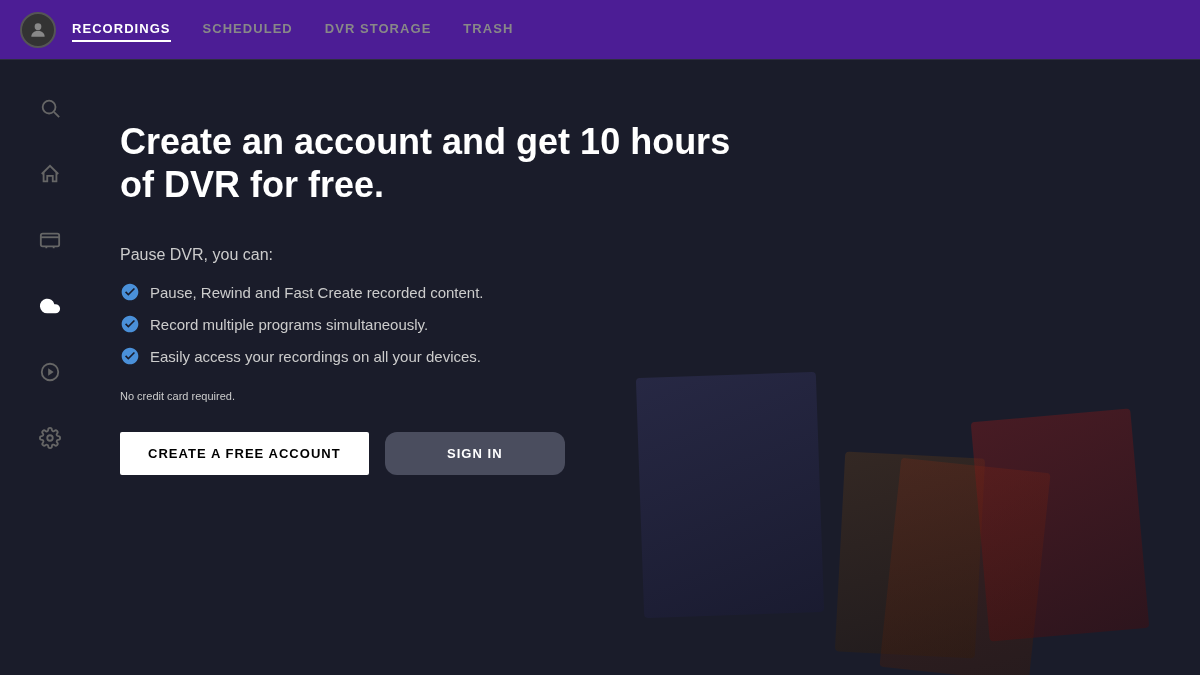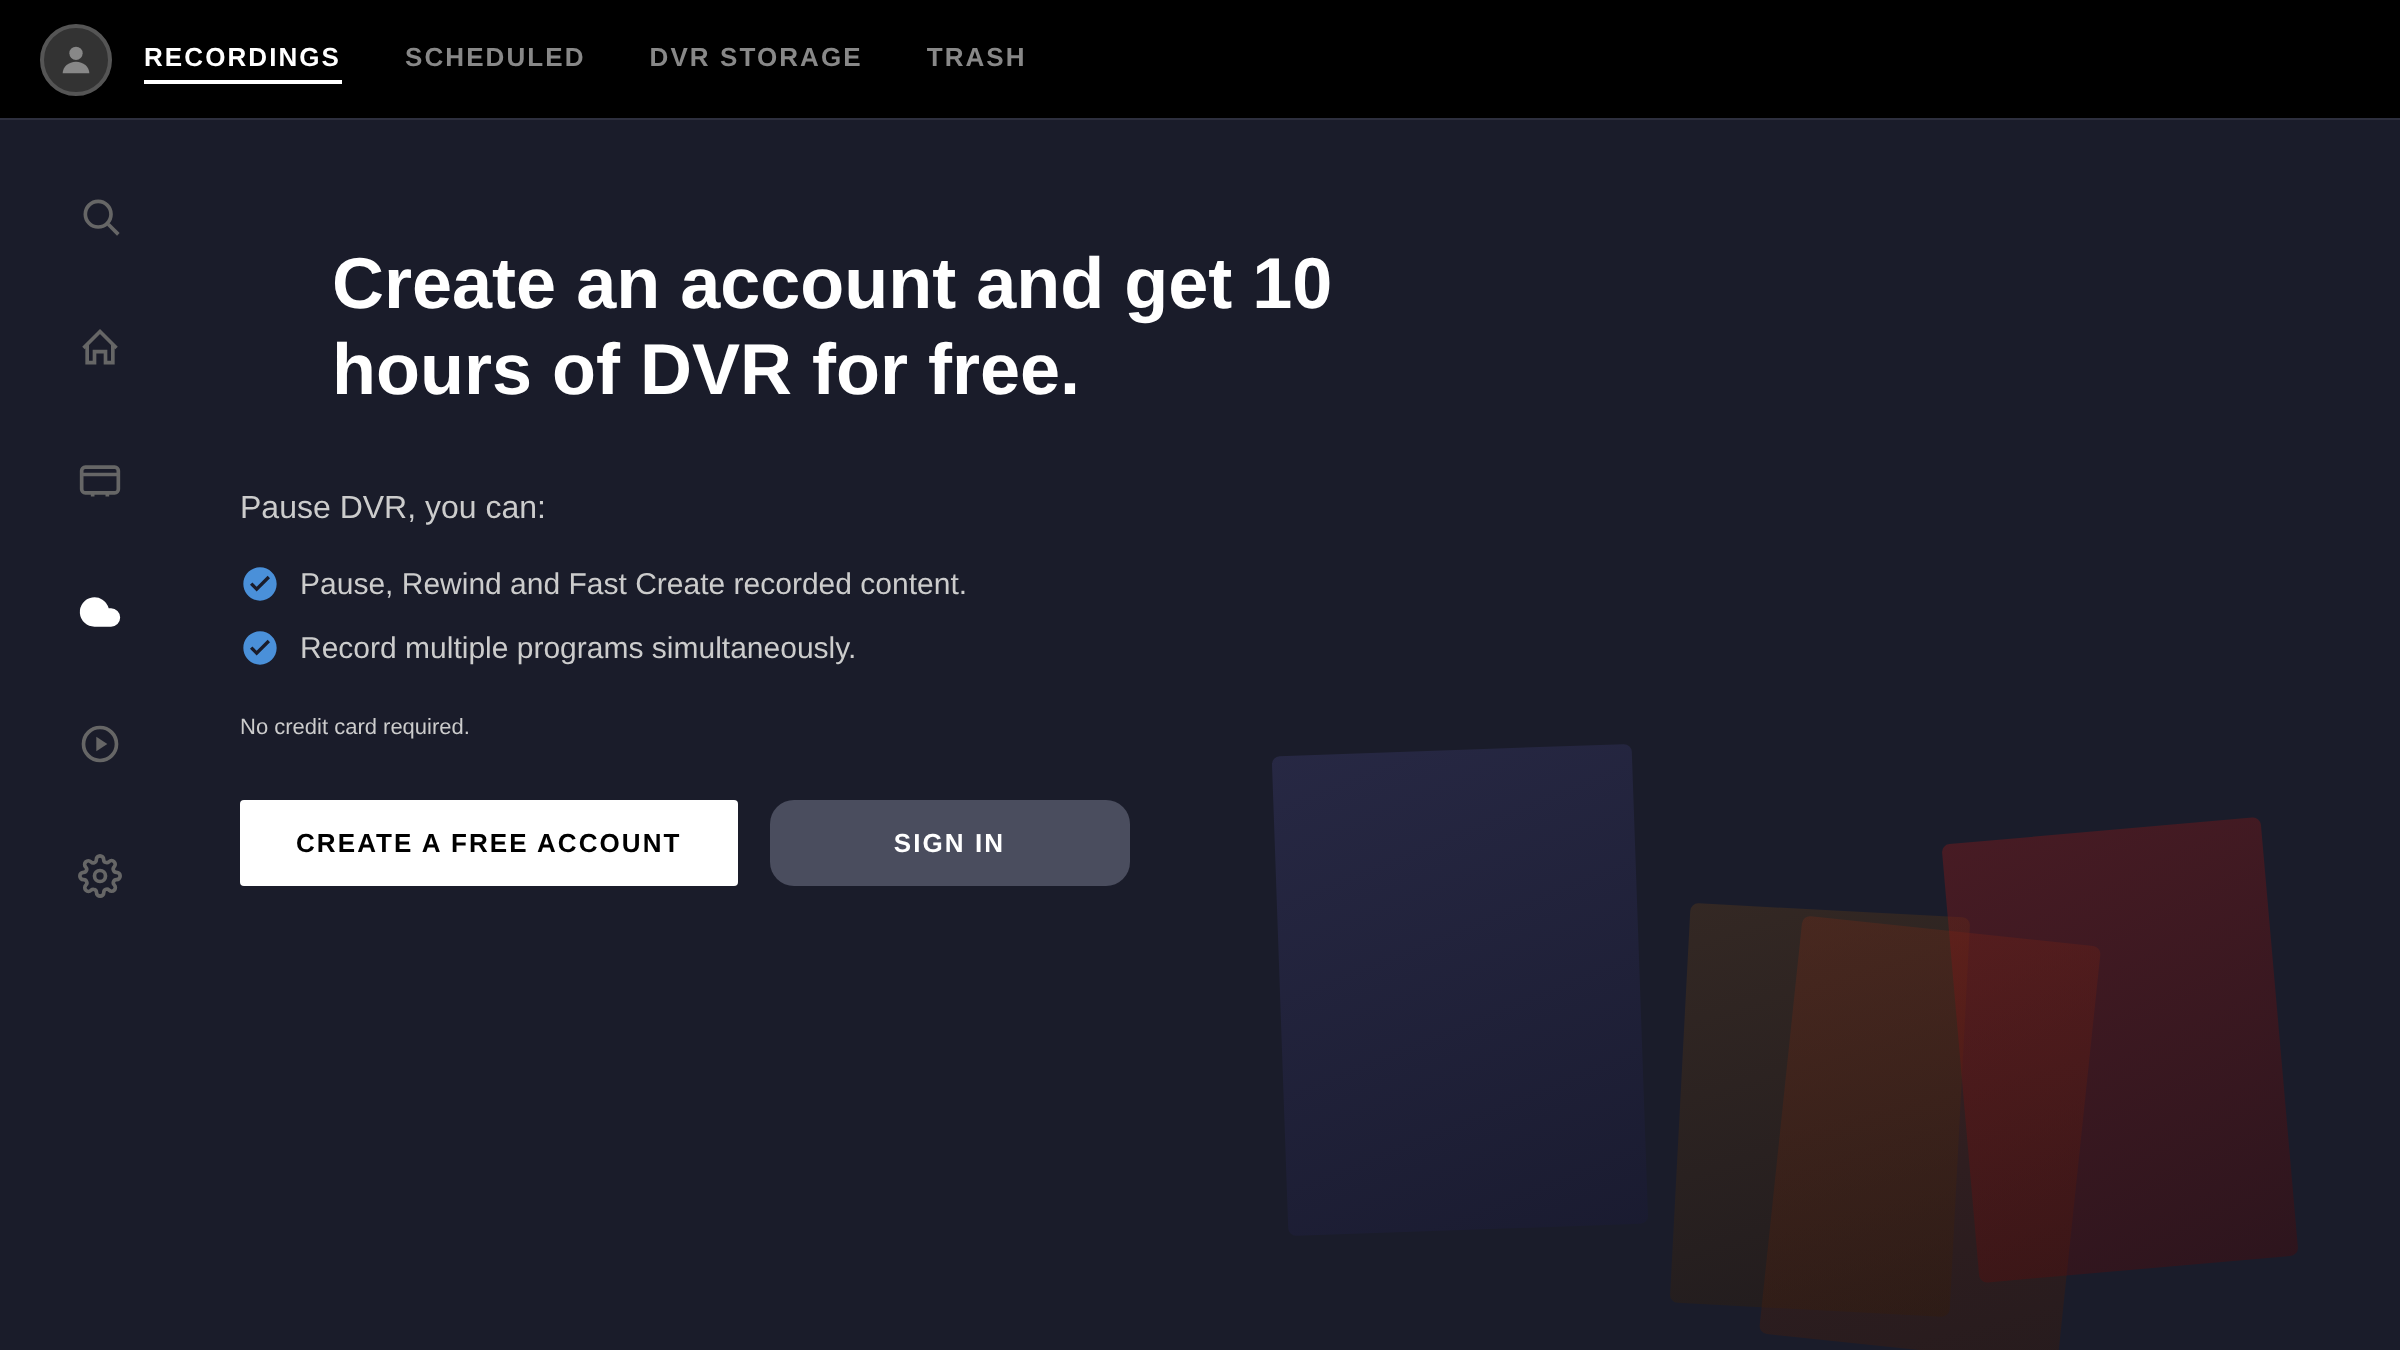--- a/index.html
+++ b/index.html
@@ -69,21 +69,21 @@
 
     
     .top-nav {
       position: relative;
       z-index: 10;
       display: flex;
       align-items: center;
       height: 60px;
       border-bottom: 1px solid #2d2f3e;
       padding: 0 20px;
-      background-color: #000000;
+      background-color: #4c1d95;
     }
 
     .nav-avatar {
       width: 36px;
       height: 36px;
       border-radius: 50%;
       border: 2px solid #555;
       background: #333;
       display: flex;
       align-items: center;
@@ -162,21 +162,20 @@
       z-index: 10;
     }
 
     .page-title {
       font-size: 36px;
       font-weight: 700;
       color: #ffffff;
       line-height: 1.2;
       margin-bottom: 40px;
       max-width: 650px;
-      margin-left: 46px;
     }
 
     .dvr-intro {
       font-size: 16px;
       color: #cccccc;
       margin-bottom: 18px;
     }
 
     .feature-list {
       list-style: none;
@@ -321,20 +320,26 @@
         <path d="M12 2C6.48 2 2 6.48 2 12s4.48 10 10 10 10-4.48 10-10S17.52 2 12 2zm-2 14.5l-4-4 1.41-1.41L10 13.67l6.59-6.59L18 8.5l-8 8z"></path>
       </svg>
       <span>Pause, Rewind and Fast Create recorded content.</span>
     </li>
     <li class="feature-item">
       <svg class="check-icon" viewBox="0 0 24 24" fill="currentColor">
         <path d="M12 2C6.48 2 2 6.48 2 12s4.48 10 10 10 10-4.48 10-10S17.52 2 12 2zm-2 14.5l-4-4 1.41-1.41L10 13.67l6.59-6.59L18 8.5l-8 8z"></path>
       </svg>
       <span>Record multiple programs simultaneously.</span>
     </li>
+    <li class="feature-item">
+      <svg class="check-icon" viewBox="0 0 24 24" fill="currentColor">
+        <path d="M12 2C6.48 2 2 6.48 2 12s4.48 10 10 10 10-4.48 10-10S17.52 2 12 2zm-2 14.5l-4-4 1.41-1.41L10 13.67l6.59-6.59L18 8.5l-8 8z"></path>
+      </svg>
+      <span>Easily access your recordings on all your devices.</span>
+    </li>
   </ul>
 
   <p class="no-cc">No credit card required.</p>
 
   <div class="button-row">
     <button class="btn-create">CREATE A FREE ACCOUNT</button>
     <button class="btn-signin">SIGN IN</button>
   </div>
 </main>
 

